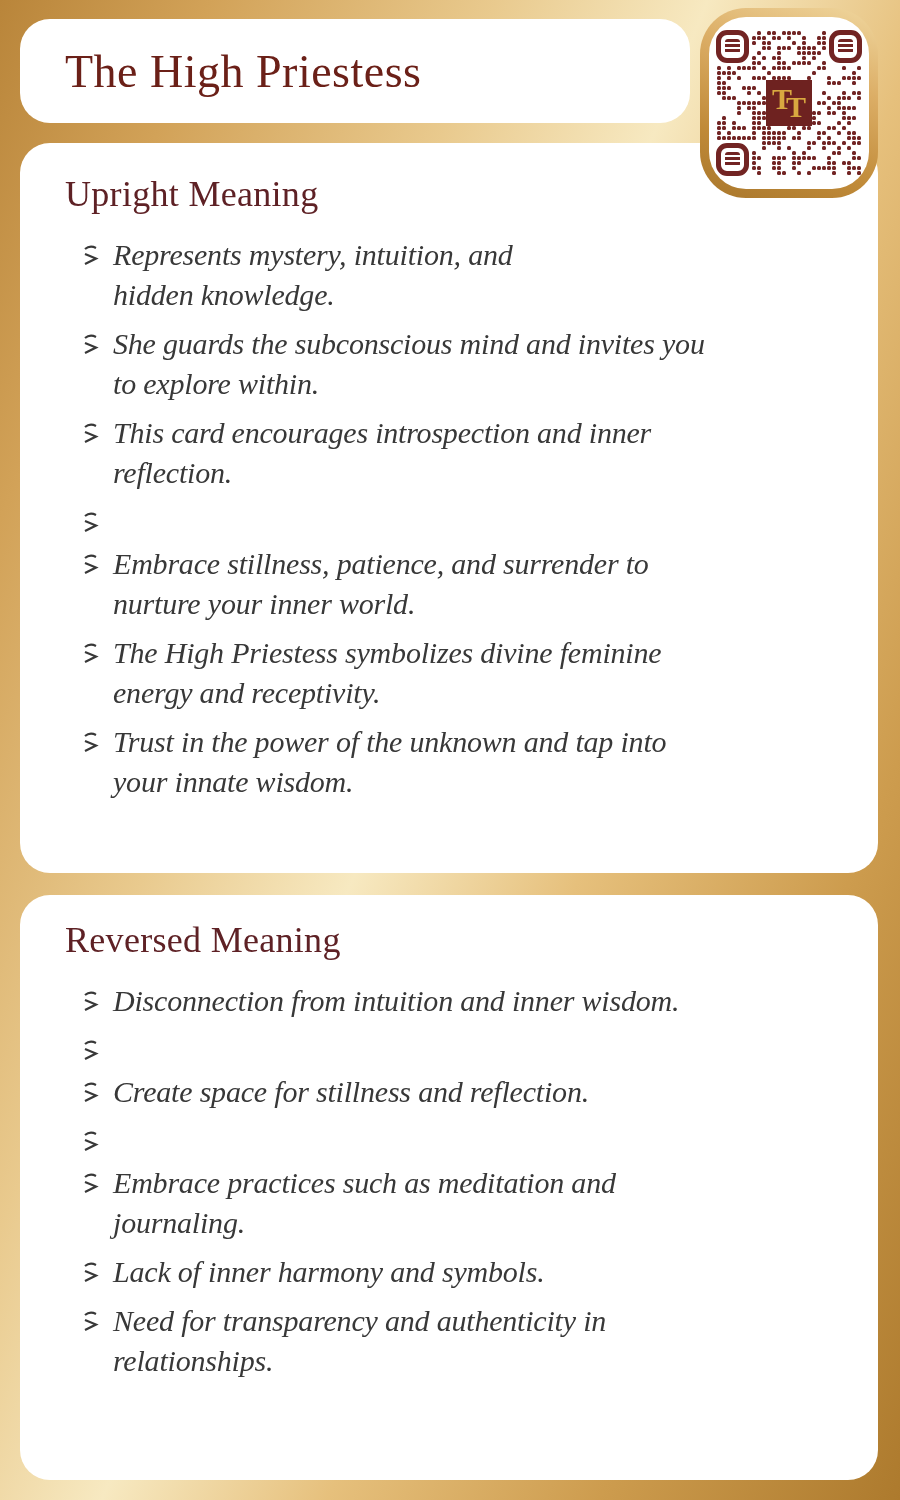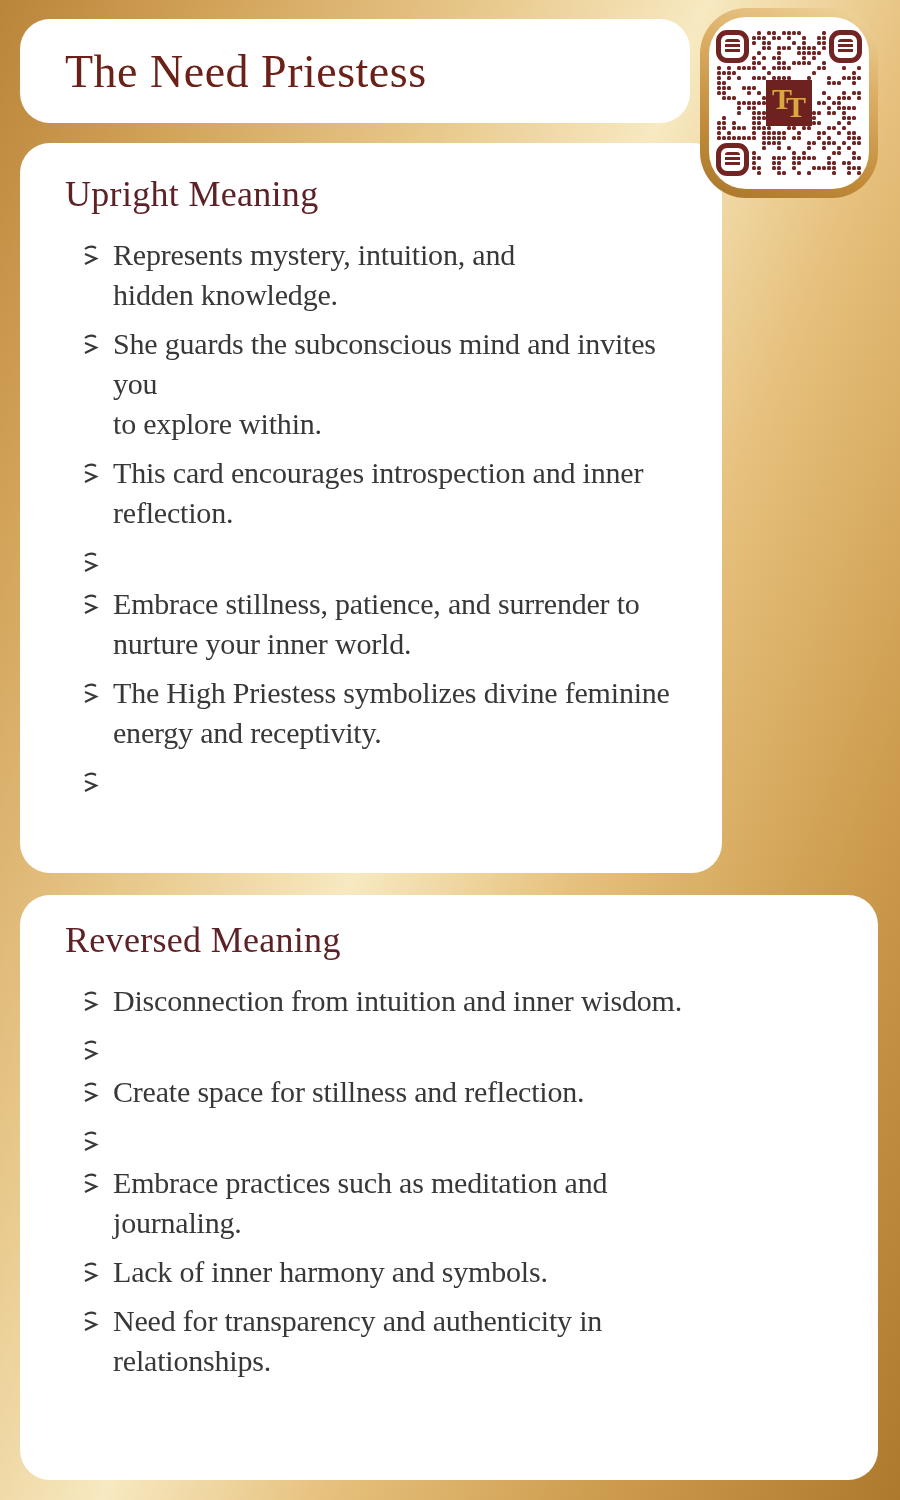--- a/index.html
+++ b/index.html
@@ -5,25 +5,25 @@
   html,body{margin:0;padding:0;}
   body{
     width:900px;height:1500px;position:relative;overflow:hidden;
     font-family:"Liberation Serif",serif;
     background:linear-gradient(112deg,#b9853a 0%,#d2a258 14%,#e9ca8e 33%,#f7e9c1 47%,#e6c07c 62%,#cd9c4e 80%,#ad7a2d 100%);
   }
   .card{position:absolute;background:#ffffff;border-radius:30px;box-sizing:border-box;}
   #title-card{left:20px;top:19px;width:670px;height:104px;display:flex;align-items:center;padding-left:45px;}
   #page-title{font-size:46px;color:#6b2018;margin:0;font-weight:500;letter-spacing:.5px;white-space:nowrap;}
 
-  #upright-card{left:20px;top:143px;width:702px;height:730px;padding:30px 38px 0 45px;}
+  #upright-card{left:20px;top:143px;width:858px;height:730px;padding:30px 38px 0 45px;}
   #reversed-card{left:20px;top:895px;width:858px;height:585px;padding:24px 38px 0 45px;}
   .section-heading{font-size:36px;color:#5e2125;margin:0 0 20px 0;font-weight:500;letter-spacing:.3px;}
 
-  ul.bullet-list{list-style:none;margin:6px 0 0 18px;padding:0;}
+  ul.bullet-list{list-style:none;margin:6px 0 0 18px;padding:0;font-style:italic;}
   ul.bullet-list li{display:flex;align-items:flex-start;margin-bottom:9px;}
   .bullet{flex:0 0 30px;padding-top:9px;}
   .bullet svg{display:block;}
   .item-text{font-size:30px;line-height:40px;color:#383838;white-space:pre-line;letter-spacing:-0.2px;}
 
   
   #qr-frame{
     position:absolute;left:700px;top:8px;width:178px;height:190px;border-radius:46px;
     padding:9px;box-sizing:border-box;z-index:5;
     background:linear-gradient(200deg,#f0d79f 0%,#dcae66 35%,#c08a38 72%,#a9772c 100%);
@@ -37,21 +37,21 @@
   .finder.tl{left:0;top:0;}  .finder.tr{right:0;top:0;}  .finder.bl{left:0;bottom:0;}
   #qr-logo{position:absolute;left:50px;top:50px;width:46px;height:46px;background:#6e2220;}
   #qr-logo span{position:absolute;color:#d9a940;font-weight:bold;font-size:30px;font-family:"Liberation Serif",serif;line-height:1;}
   #qr-logo .t1{left:6px;top:4px;}
   #qr-logo .t2{left:20px;top:12px;}
 </style>
 </head>
 <body>
 
 <div class="card" id="title-card">
-  <h1 id="page-title">The Need Priestess</h1>
+  <h1 id="page-title">The High Priestess</h1>
 </div>
 
 <div id="qr-frame">
   <div id="qr-inner">
     <div id="qr-code">
       <div class="finder tl">
           <div class="finder-inner"></div>
         </div>
       <div class="finder tr">
           <div class="finder-inner"></div>
@@ -413,20 +413,22 @@
         <span class="item-text">The High Priestess symbolizes divine feminine
 energy and receptivity.</span>
       </li>
     <li>
         <span class="bullet">
           <svg width="16" height="24" viewBox="0 0 16 24">
             <path d="M2,5 Q7,1 13,4" fill="none" stroke="#383838" stroke-width="2.2"></path>
             <path d="M2,10 L13,14.5 L2,20" fill="none" stroke="#383838" stroke-width="2.2"></path>
           </svg>
         </span>
+        <span class="item-text">Trust in the power of the unknown and tap into
+your innate wisdom.</span>
       </li>
   </ul>
 </div>
 
 <div class="card" id="reversed-card">
   <h2 class="section-heading">Reversed Meaning</h2>
   <ul class="bullet-list">
     <li>
         <span class="bullet">
           <svg width="16" height="24" viewBox="0 0 16 24">

